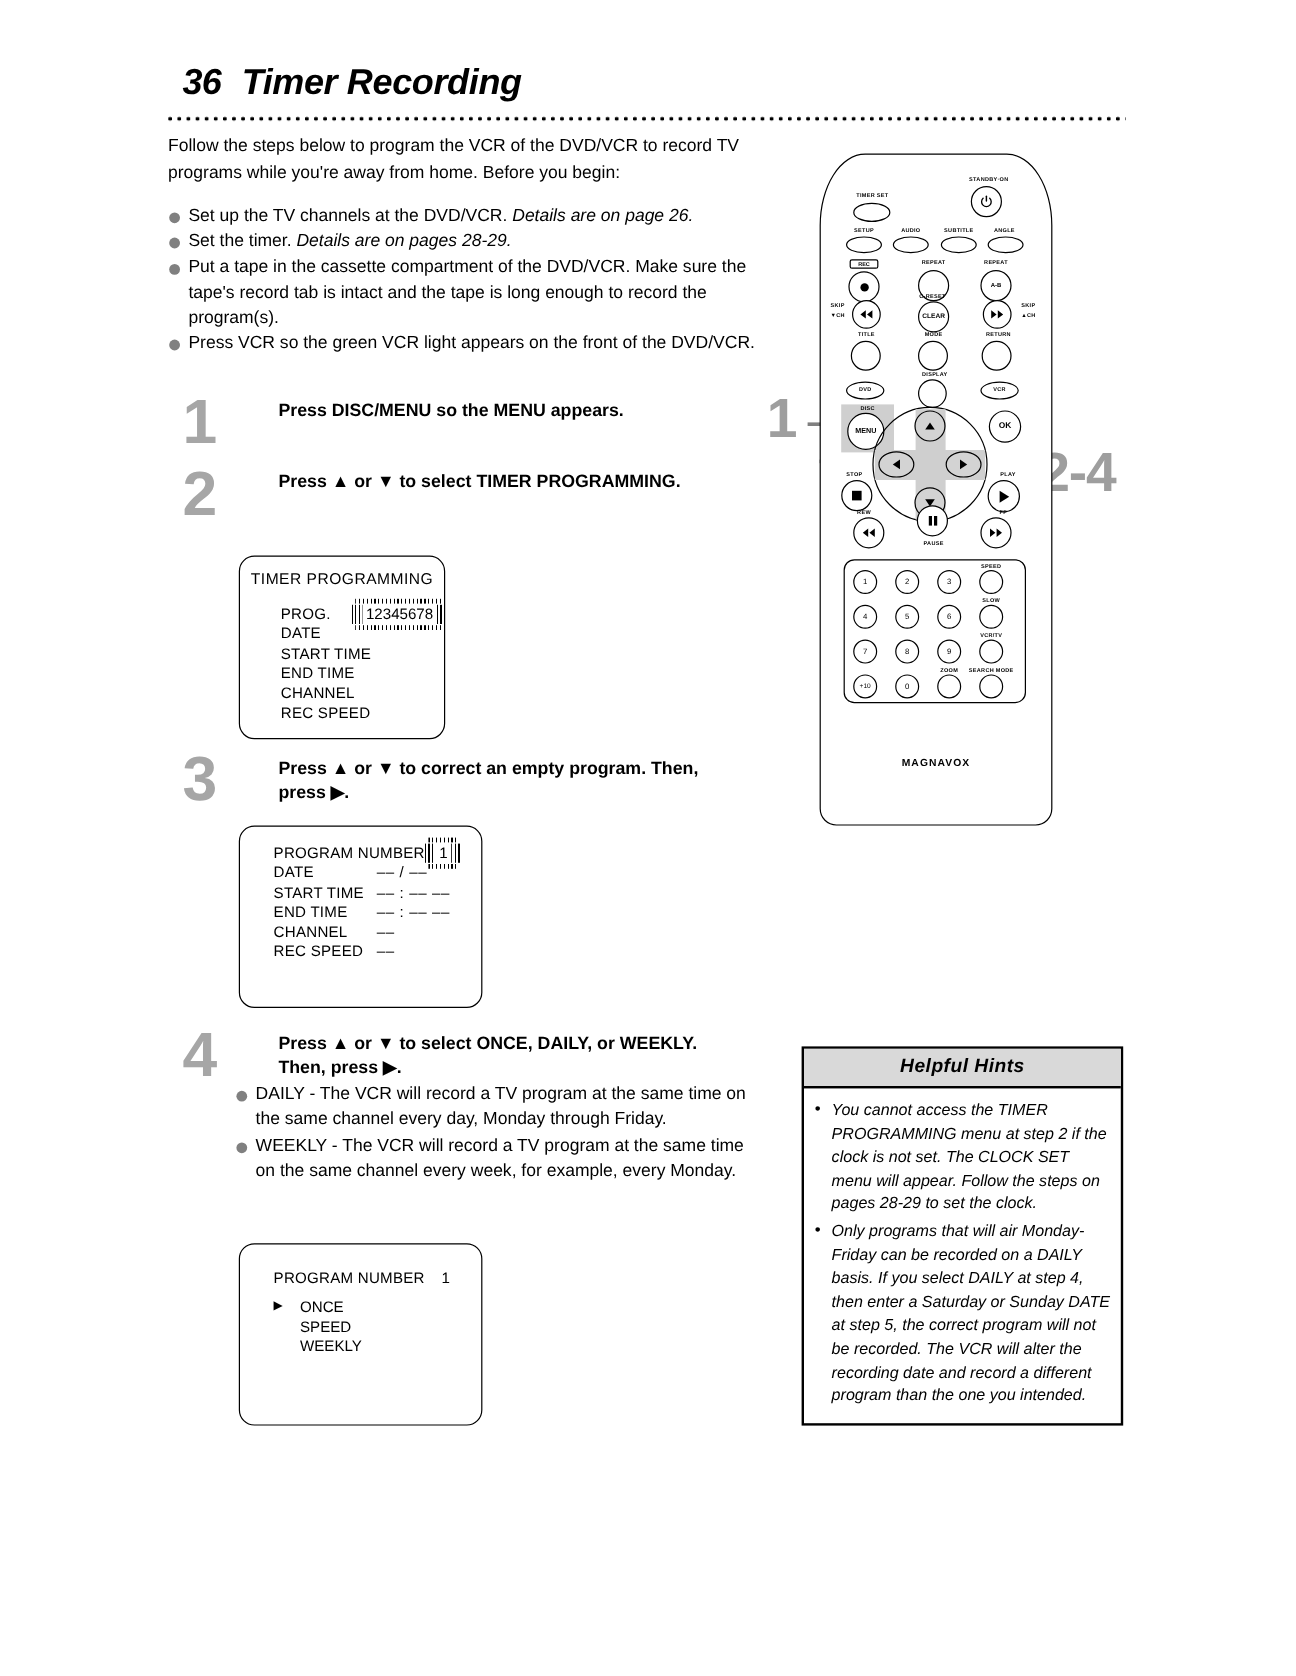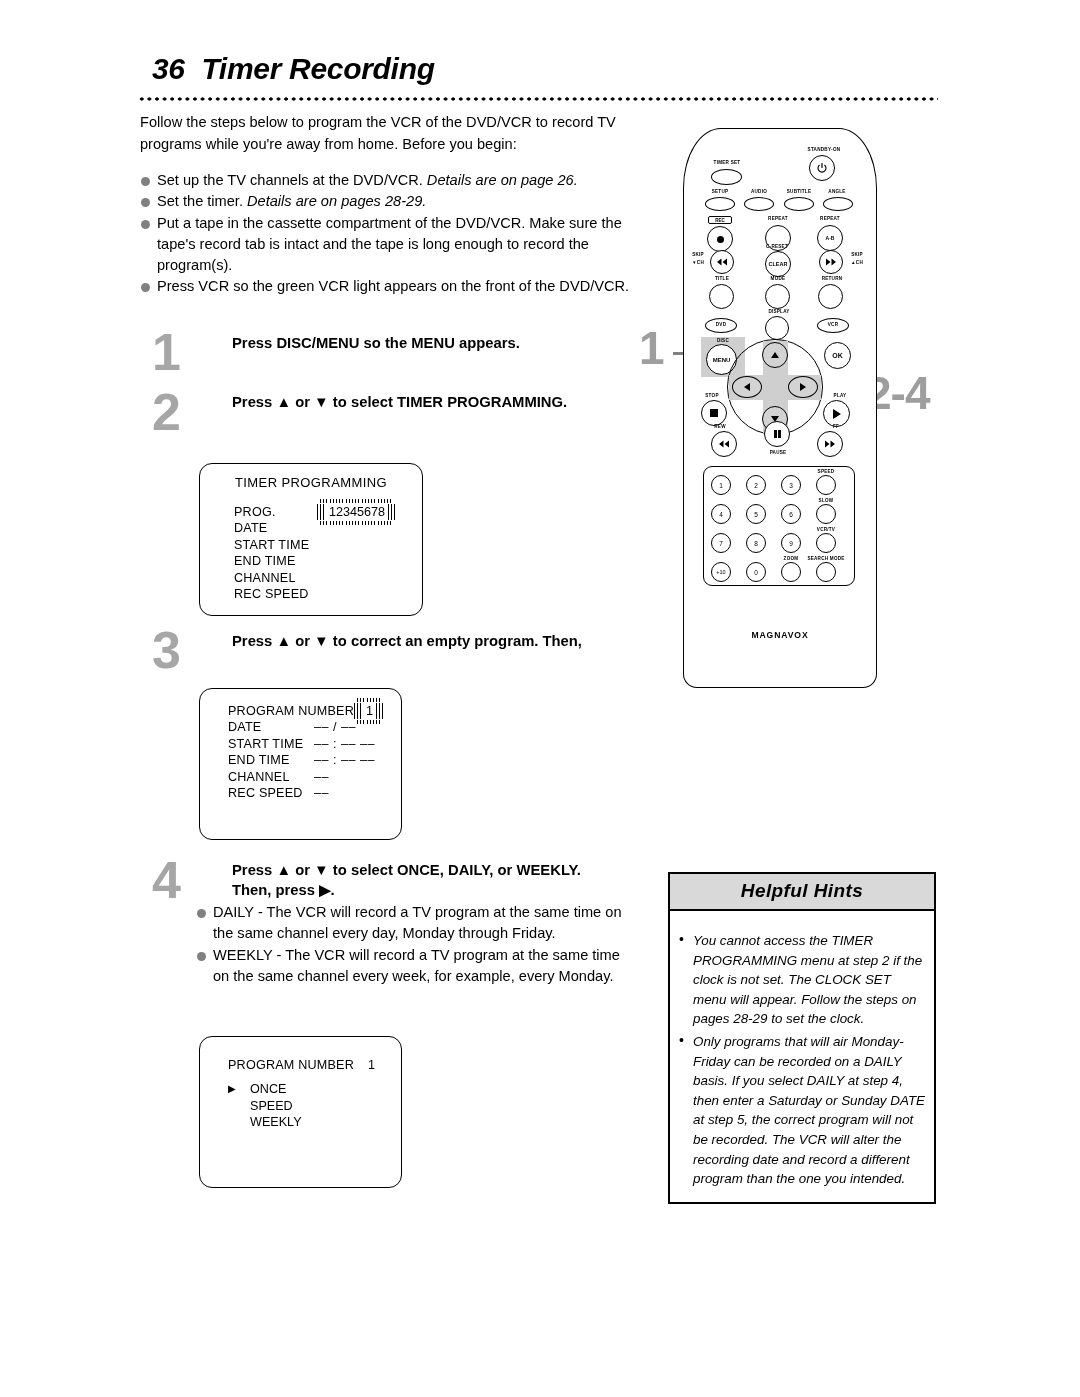--- a/index.html
+++ b/index.html
@@ -102,24 +102,24 @@
   }
 
   
   .hints {
     position: absolute; left: 668px; top: 872px;
     width: 268px;
     border: 2.4px solid #000; background: #fff;
   }
   .hints-hd {
     background: #d9d9d9; border-bottom: 2.4px solid #000;
-    text-align: center; font-size: 19px; font-weight: bold; font-style: italic;
+    text-align: center; font-size: 16px; font-weight: bold; font-style: italic;
     padding: 6px 0 7px; letter-spacing: .4px;
   }
-  .hints-body { padding: 20px 8px 10px 6px; }
+  .hints-body { padding: 8px 8px 10px 6px; }
   .hint {
     position: relative; padding-left: 17px;
     font-size: 13.4px; font-style: italic; line-height: 19.6px;
     margin-bottom: 3px;
   }
   .hint::before {
     content: "\2022"; position: absolute; left: 3px; top: -1px;
     font-size: 14px; font-style: normal;
   }
 
@@ -214,21 +214,21 @@
   <div class="step-num" style="left:152px; top:330px;">1</div>
   <div class="step-body" style="left:196px; top:333px; width:440px;">
     <div class="step-head">Press DISC/MENU so the MENU appears.</div>
   </div>
 
   <div class="step-num" style="left:152px; top:390px;">2</div>
   <div class="step-body" style="left:196px; top:392px; width:442px;">
     <div class="step-head">Press ▲ or ▼ to select TIMER PROGRAMMING.</div>
   </div>
 
-  <div class="screen" style="left:199px; top:463px; width:224px; height:153px;">
+  <div class="screen" style="left:199px; top:463px; width:172px; height:153px;">
     <div class="scr-title">TIMER PROGRAMMING</div>
     <div class="scr-rows">
       <div class="scr-row">
         <span class="scr-lbl" style="width:86px;">PROG.</span>
         <span class="flash">
           <span class="flash-bar" style="top:-5px;"></span>
           <span>12345678</span>
           <span class="flash-bar" style="bottom:-5px;"></span>
         </span>
       </div>
@@ -246,20 +246,21 @@
         </div>
       <div class="scr-row">
           <span class="scr-lbl" style="width:86px;">REC SPEED</span>
         </div>
     </div>
   </div>
 
   <div class="step-num" style="left:152px; top:628px;">3</div>
   <div class="step-body" style="left:196px; top:631px; width:442px;">
     <div class="step-head">Press ▲ or ▼ to correct an empty program. Then,</div>
+    <div class="step-head">press ▶.</div>
   </div>
 
   <div class="screen" style="left:199px; top:688px; width:203px; height:152px;">
     <div class="scr-rows" style="margin-top:14px; margin-left:28px;">
       <div class="scr-row">
         <span class="scr-lbl">PROGRAM NUMBER</span>
         <span class="flash" style="margin-left:3px;">
           <span class="flash-bar" style="top:-5px;"></span>
           <span>1</span>
           <span class="flash-bar" style="bottom:-5px;"></span>

